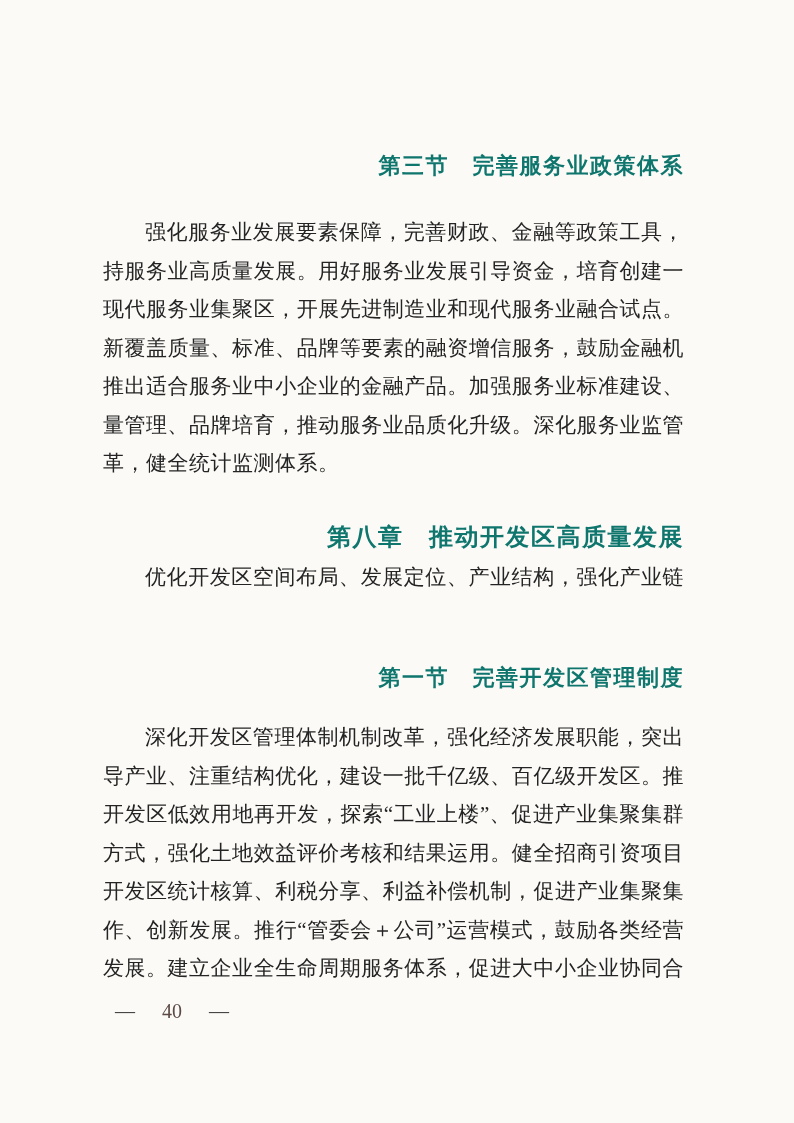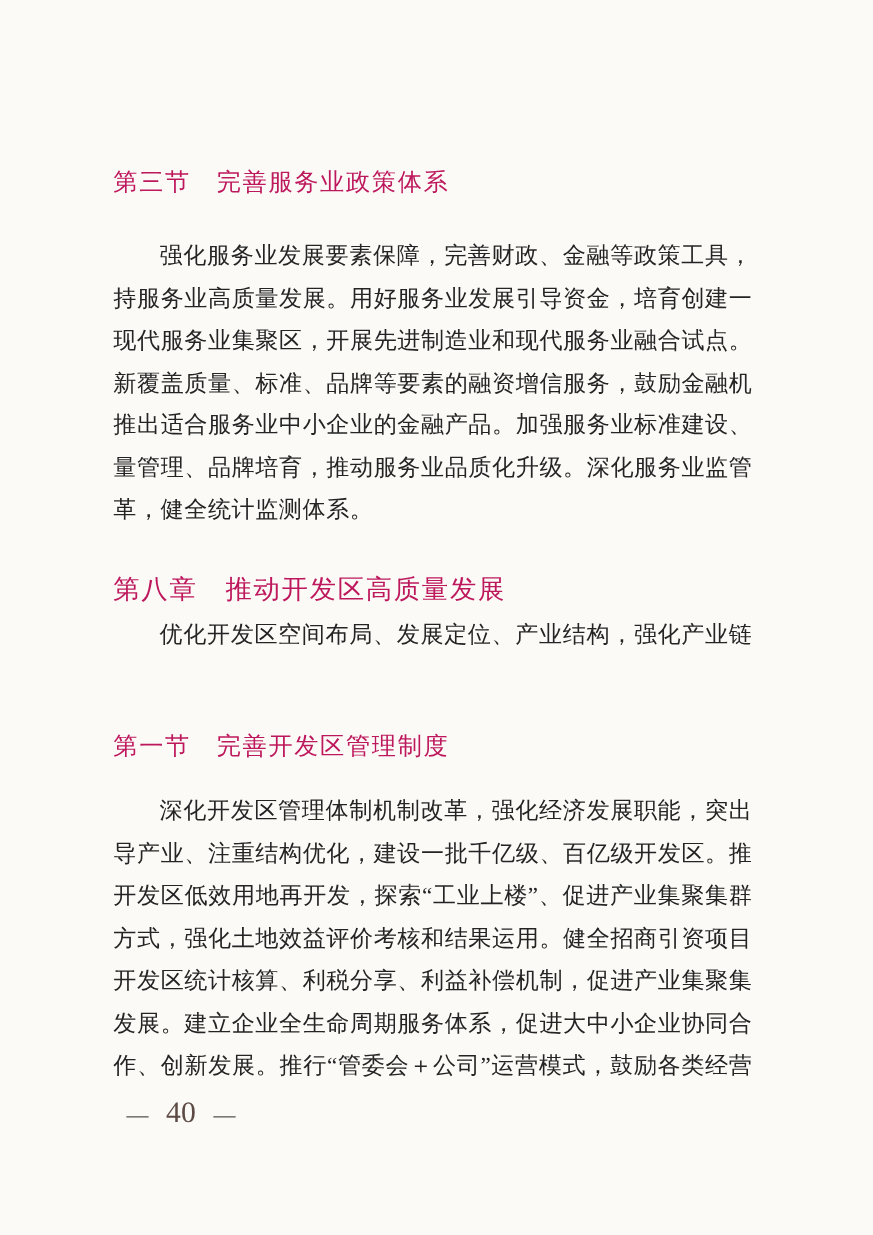--- a/index.html
+++ b/index.html
@@ -20,24 +20,24 @@
   .content {
     position: absolute;
     left: 103px;
     top: 0;
     width: 581px;
   }
   .heading {
     position: absolute;
     left: 0;
     width: 100%;
-    text-align: left;
+    text-align: right;
     font-family: "Liberation Sans", "DejaVu Sans", sans-serif;
-    font-weight: 400;
-    color: #be185d;
+    font-weight: 700;
+    color: #0f766e;
     letter-spacing: 1.5px;
     white-space: nowrap;
   }
   .heading.section { font-size: 22px; line-height: 32px; }
   .heading.chapter { font-size: 24px; line-height: 34px; margin-top: 16px; }
 
   .para {
     position: absolute;
     left: 0;
     width: 100%;
@@ -64,23 +64,23 @@
     line-height: 26px;
     color: #3d3d3d;
     display: flex;
     align-items: baseline;
   }
   .footer .dash {
     letter-spacing: 0;
     color: #3a3a3a;
   }
   .footer .page-num {
-    margin: 0 16px;
+    margin: 0 27px;
     color: #5d4a44;
-    font-size: 27px;
+    font-size: 20px;
   }
 </style>
 </head>
 <body>
 
 <div class="page">
   <div class="content">
 
     <div class="heading section" style="top:150px">第三节　完善服务业政策体系</div>
 
@@ -101,22 +101,22 @@
     </div>
 
     <div class="heading section" style="top:662px">第一节　完善开发区管理制度</div>
 
     <div class="para" style="top:718px">
       <div class="line first">深化开发区管理体制机制改革，强化经济发展职能，突出主</div>
       <div class="line">导产业、注重结构优化，建设一批千亿级、百亿级开发区。推进</div>
       <div class="line">开发区低效用地再开发，探索“工业上楼”、促进产业集聚集群</div>
       <div class="line">方式，强化土地效益评价考核和结果运用。健全招商引资项目跨</div>
       <div class="line">开发区统计核算、利税分享、利益补偿机制，促进产业集聚集群</div>
+      <div class="line">作、创新发展。推行“管委会＋公司”运营模式，鼓励各类经营</div>
       <div class="line">发展。建立企业全生命周期服务体系，促进大中小企业协同合</div>
-      <div class="line">作、创新发展。推行“管委会＋公司”运营模式，鼓励各类经营</div>
     </div>
 
   </div>
 
   <div class="footer">
     <span class="dash">—</span>
     <span class="page-num">40</span>
     <span class="dash">—</span>
   </div>
 </div>

